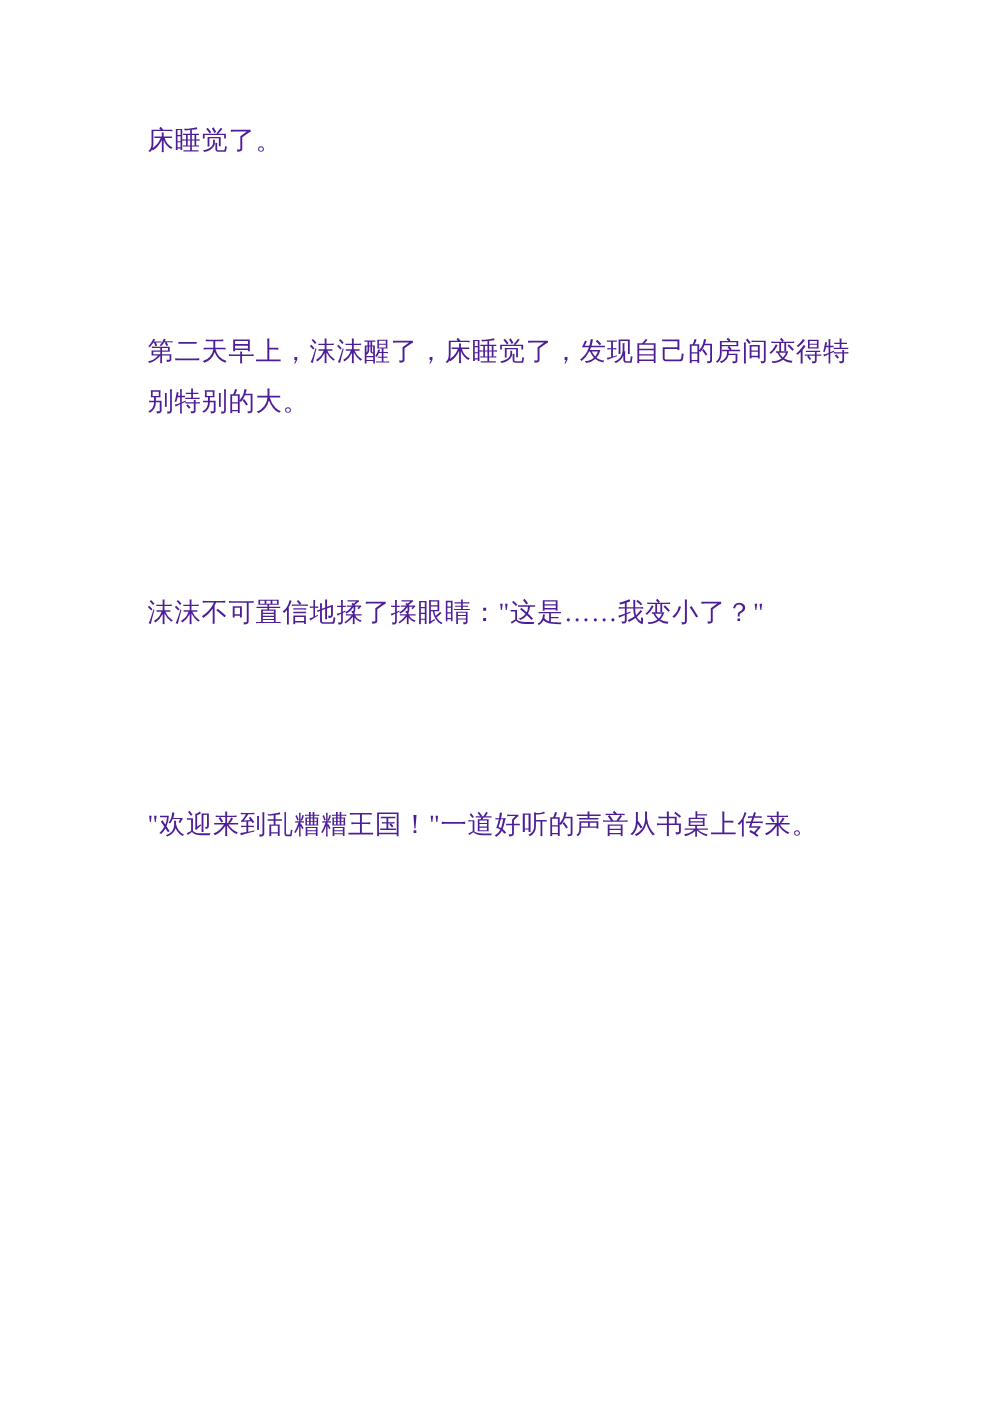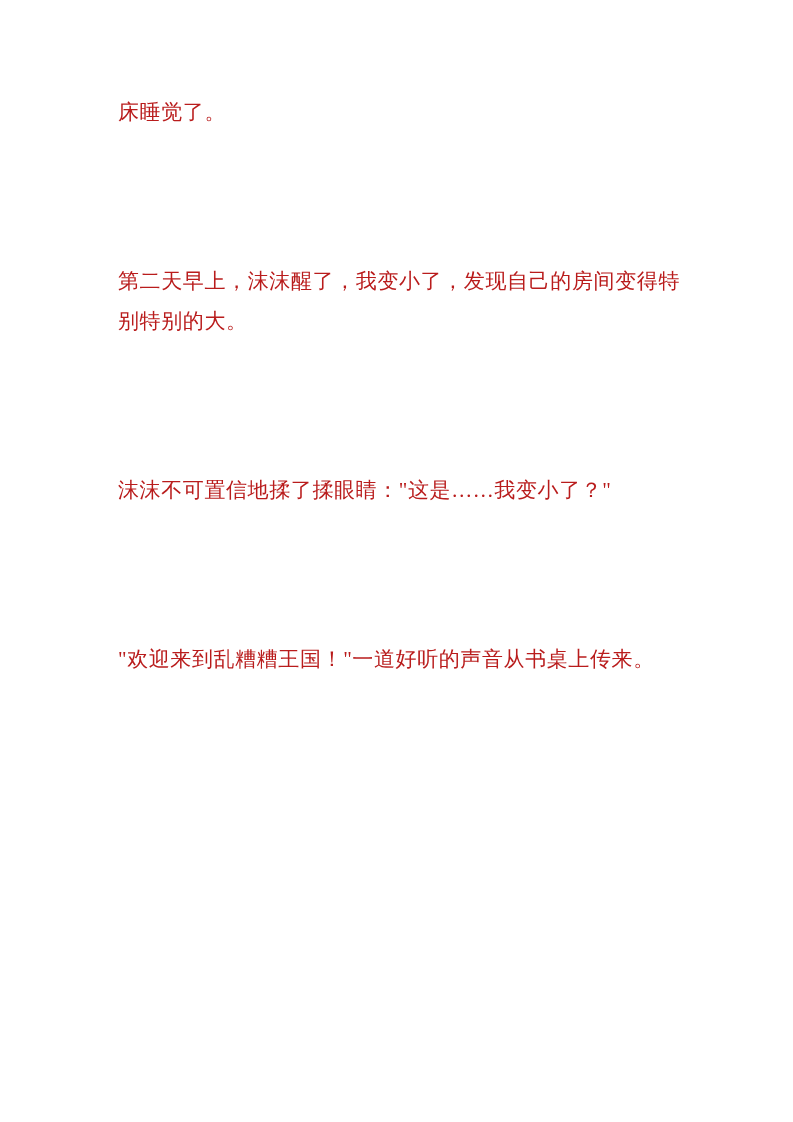--- a/index.html
+++ b/index.html
@@ -23,32 +23,32 @@
     position: absolute;
     left: 118px;
     top: 92px;
     width: 562px;
   }
   .para {
     margin: 0 0 129px 0;
     font-size: 21px;
     line-height: 40px;
     letter-spacing: 0.6px;
-    color: #b91c1c;
+    color: #4c1d95;
     text-align: justify;
     text-justify: inter-ideograph;
     word-break: break-all;
   }
   .para:last-child {
     margin-bottom: 0;
   }
 </style>
 </head>
 <body>
 
 <div class="page">
   <div class="article-body">
     <p class="para">床睡觉了。</p>
-    <p class="para">第二天早上，沫沫醒了，我变小了，发现自己的房间变得特别特别的大。</p>
+    <p class="para">第二天早上，沫沫醒了，床睡觉了，发现自己的房间变得特别特别的大。</p>
     <p class="para">沫沫不可置信地揉了揉眼睛："这是……我变小了？"</p>
     <p class="para">"欢迎来到乱糟糟王国！"一道好听的声音从书桌上传来。</p>
   </div>
 </div>
 
 </body></html>

